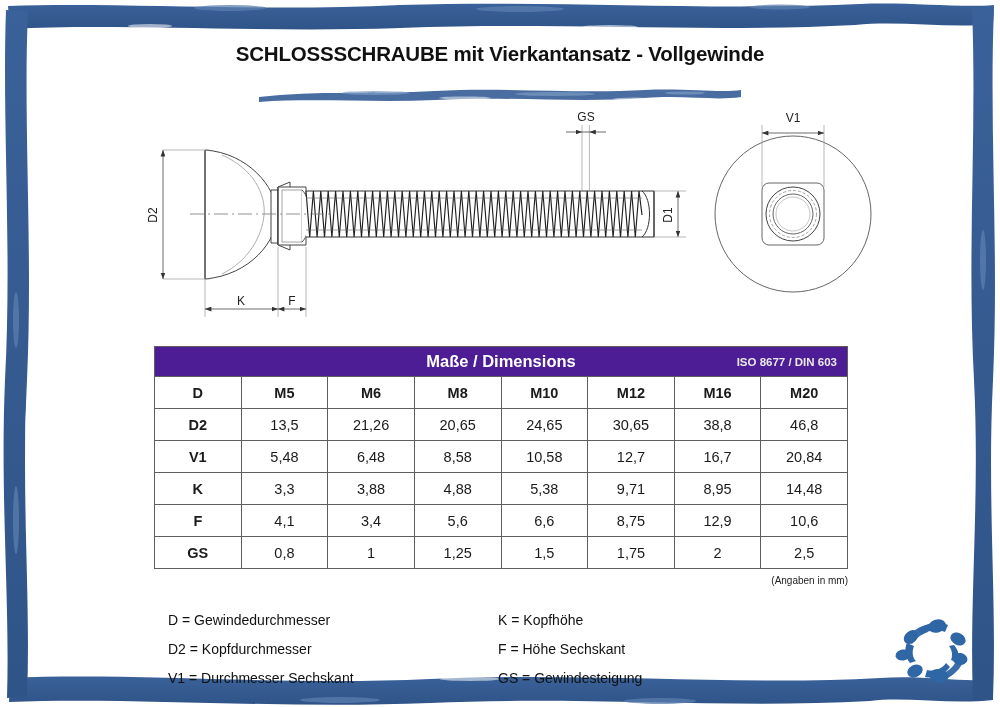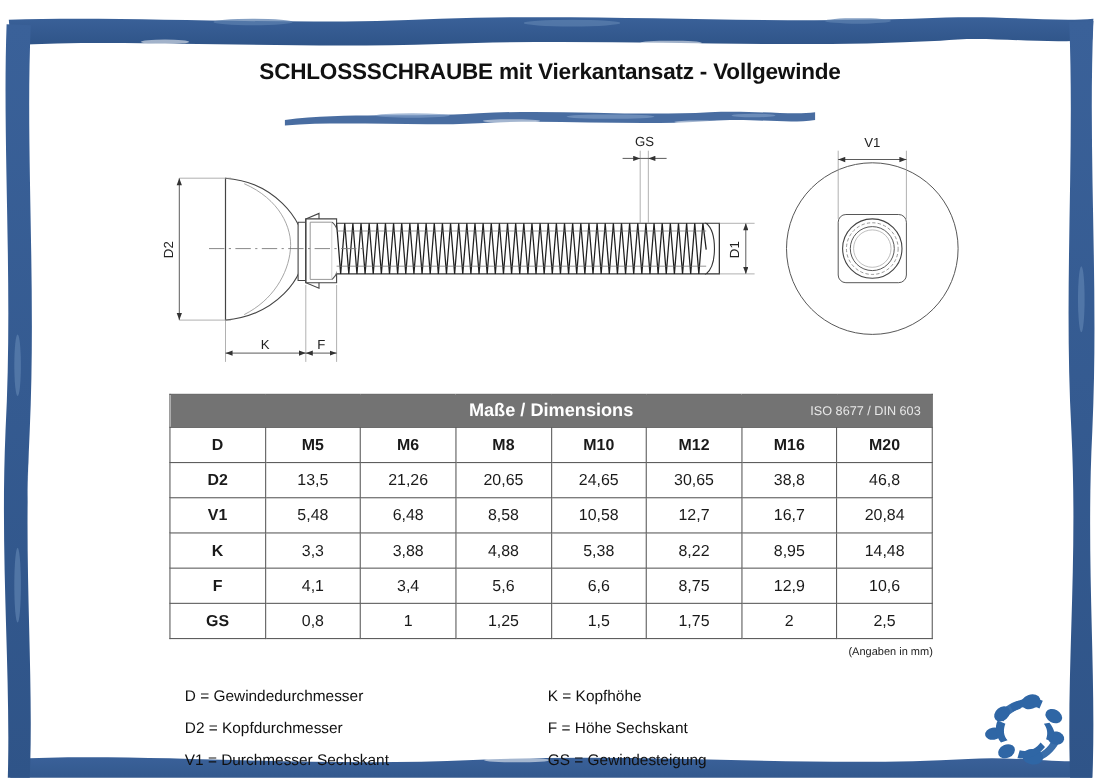--- a/index.html
+++ b/index.html
@@ -7,21 +7,20 @@
     margin: 0; padding: 0;
     width: 1000px; height: 707px;
     background: #ffffff;
     font-family: "Liberation Sans", sans-serif;
     overflow: hidden;
   }
   #page {
     position: relative;
     width: 1000px; height: 566px;
     background: #ffffff;
-    margin-top: 12px;
   }
 
   
   .frame-svg {
     position: absolute; left: 0; top: 0;
     width: 1000px; height: 707px;
     pointer-events: none;
   }
 
   
@@ -63,21 +62,21 @@
   table.dims td, table.dims th {
     border: 1.3px solid #5e5e5e;
     text-align: center;
     font-size: 14.5px;
     color: #1a1a1a;
     height: 32px;
     padding: 0 2px;
     background: #ffffff;
   }
   table.dims tr.hdr th {
-    background: #737373;
+    background: #4c1d95;
     border: 1.3px solid #5e5e5e;
     height: 30px;
     padding: 0 10px;
     position: relative;
   }
   .hdr-inner {
     display: flex;
     align-items: center;
     justify-content: center;
     position: relative;
@@ -85,21 +84,21 @@
   }
   .hdr-title {
     font-size: 16.5px;
     font-weight: bold;
     color: #ffffff;
   }
   .hdr-norm {
     position: absolute;
     right: 0;
     font-size: 11.5px;
-    font-weight: normal;
+    font-weight: bold;
     color: #e8e8e8;
   }
   table.dims td.rowlabel { font-weight: bold; }
   table.dims td.colhead  { font-weight: bold; }
   #units-note {
     position: absolute;
     left: 154px; top: 575px;
     width: 694px;
     text-align: right;
     font-size: 10px;
@@ -336,21 +335,21 @@
           <td>16,7</td>
           <td>20,84</td>
         </tr>
 
         <tr>
           <td class="rowlabel">K</td>
           <td>3,3</td>
           <td>3,88</td>
           <td>4,88</td>
           <td>5,38</td>
-          <td>8,22</td>
+          <td>9,71</td>
           <td>8,95</td>
           <td>14,48</td>
         </tr>
 
         <tr>
           <td class="rowlabel">F</td>
           <td>4,1</td>
           <td>3,4</td>
           <td>5,6</td>
           <td>6,6</td>

